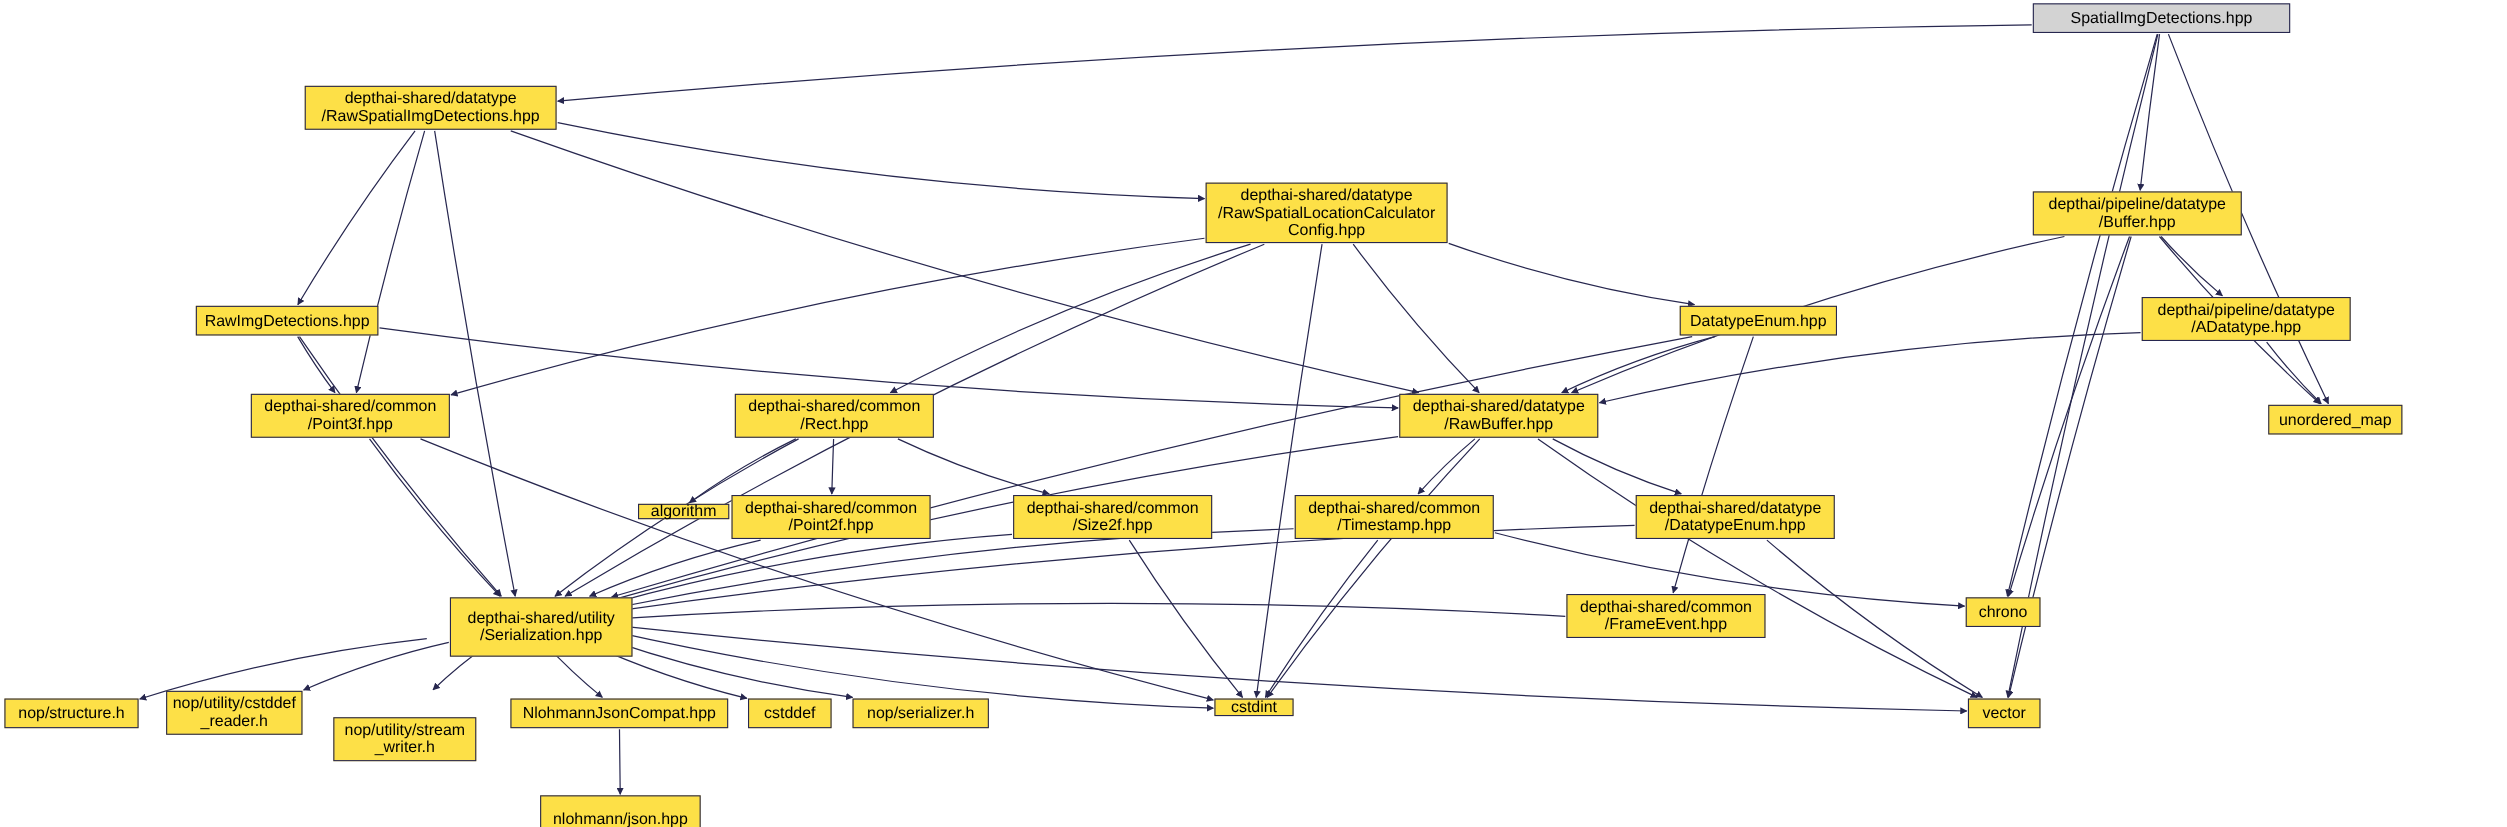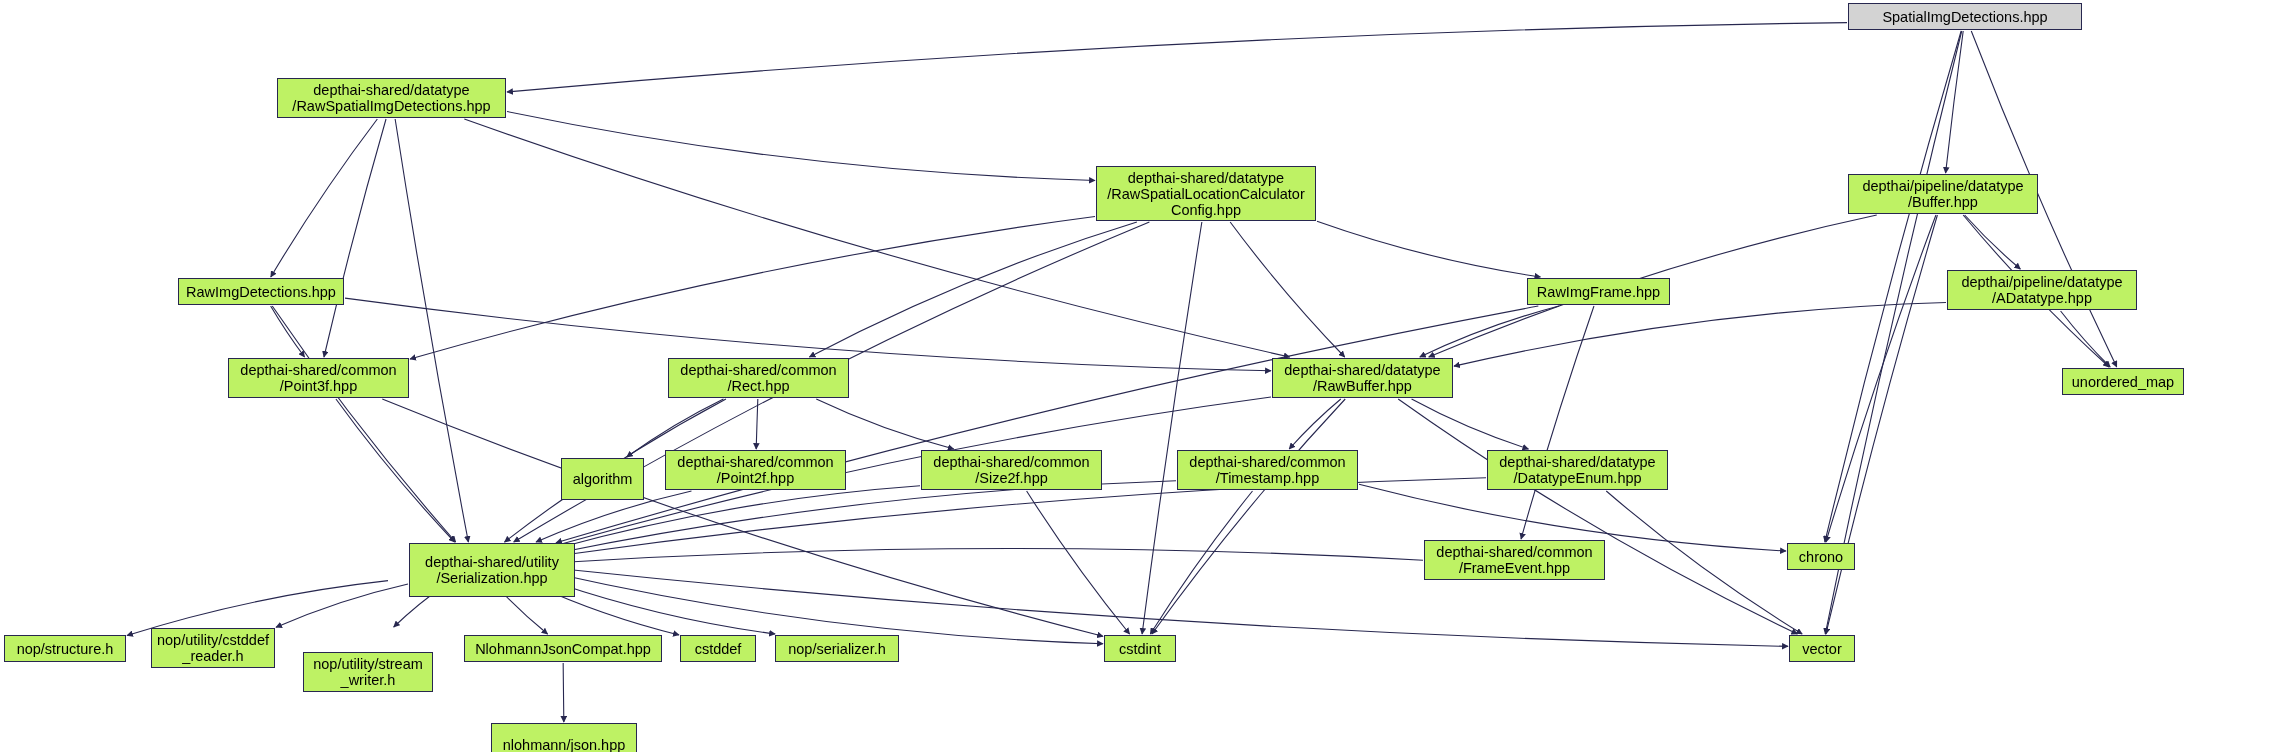--- a/index.html
+++ b/index.html
@@ -20,21 +20,21 @@
     left: 0;
     top: 0;
     width: 2279px;
     height: 752px;
     pointer-events: none;
   }
   .node {
     position: absolute;
     box-sizing: border-box;
     border: 1px solid #27274f;
-    background: #bef264;
+    background: #fde047;
     color: #000000;
     font-size: 14.5px;
     line-height: 16px;
     text-align: center;
     display: flex;
     align-items: center;
     justify-content: center;
     white-space: pre;
     letter-spacing: 0px;
     z-index: 5;
@@ -114,31 +114,31 @@
     </svg>
 <div class="node root" style="left: 1848px; top: 3px; width: 234px; height: 27px;">SpatialImgDetections.hpp</div>
     <div class="node" style="left: 277px; top: 78px; width: 229px; height: 40px;">depthai-shared/datatype
 /RawSpatialImgDetections.hpp</div>
     <div class="node" style="left: 1096px; top: 166px; width: 220px; height: 55px;">depthai-shared/datatype
 /RawSpatialLocationCalculator
 Config.hpp</div>
     <div class="node" style="left: 1848px; top: 174px; width: 190px; height: 40px;">depthai/pipeline/datatype
 /Buffer.hpp</div>
     <div class="node" style="left: 178px; top: 278px; width: 166px; height: 27px;">RawImgDetections.hpp</div>
-    <div class="node" style="left: 1527px; top: 278px; width: 143px; height: 27px;">RawImgFrame.hpp</div>
+    <div class="node" style="left: 1527px; top: 278px; width: 143px; height: 27px;">DatatypeEnum.hpp</div>
     <div class="node" style="left: 1947px; top: 270px; width: 190px; height: 40px;">depthai/pipeline/datatype
 /ADatatype.hpp</div>
     <div class="node" style="left: 2062px; top: 368px; width: 122px; height: 27px;">unordered_map</div>
     <div class="node" style="left: 228px; top: 358px; width: 181px; height: 40px;">depthai-shared/common
 /Point3f.hpp</div>
     <div class="node" style="left: 668px; top: 358px; width: 181px; height: 40px;">depthai-shared/common
 /Rect.hpp</div>
     <div class="node" style="left: 1272px; top: 358px; width: 181px; height: 40px;">depthai-shared/datatype
 /RawBuffer.hpp</div>
-    <div class="node" style="left: 561px; top: 458px; width: 83px; height: 42px;">algorithm</div>
+    <div class="node" style="left: 580px; top: 458px; width: 83px; height: 14px;">algorithm</div>
     <div class="node" style="left: 665px; top: 450px; width: 181px; height: 40px;">depthai-shared/common
 /Point2f.hpp</div>
     <div class="node" style="left: 921px; top: 450px; width: 181px; height: 40px;">depthai-shared/common
 /Size2f.hpp</div>
     <div class="node" style="left: 1177px; top: 450px; width: 181px; height: 40px;">depthai-shared/common
 /Timestamp.hpp</div>
     <div class="node" style="left: 1487px; top: 450px; width: 181px; height: 40px;">depthai-shared/datatype
 /DatatypeEnum.hpp</div>
     <div class="node" style="left: 409px; top: 543px; width: 166px; height: 54px;">depthai-shared/utility
 /Serialization.hpp</div>
@@ -146,16 +146,16 @@
 /FrameEvent.hpp</div>
     <div class="node" style="left: 1787px; top: 543px; width: 68px; height: 27px;">chrono</div>
     <div class="node" style="left: 4px; top: 635px; width: 122px; height: 27px;">nop/structure.h</div>
     <div class="node" style="left: 151px; top: 628px; width: 124px; height: 40px;">nop/utility/cstddef
 _reader.h</div>
     <div class="node" style="left: 303px; top: 628px; width: 130px; height: 40px; margin-top: 24px;">nop/utility/stream
 _writer.h</div>
     <div class="node" style="left: 464px; top: 635px; width: 198px; height: 27px;">NlohmannJsonCompat.hpp</div>
     <div class="node" style="left: 680px; top: 635px; width: 76px; height: 27px;">cstddef</div>
     <div class="node" style="left: 775px; top: 635px; width: 124px; height: 27px;">nop/serializer.h</div>
-    <div class="node" style="left: 1104px; top: 635px; width: 72px; height: 27px;">cstdint</div>
+    <div class="node" style="left: 1104px; top: 635px; width: 72px; height: 16px;">cstdint</div>
     <div class="node" style="left: 1789px; top: 635px; width: 66px; height: 27px;">vector</div>
     <div class="node" style="left: 491px; top: 723px; width: 146px; height: 44px;">nlohmann/json.hpp</div>
   </div>
 
 </body></html>

